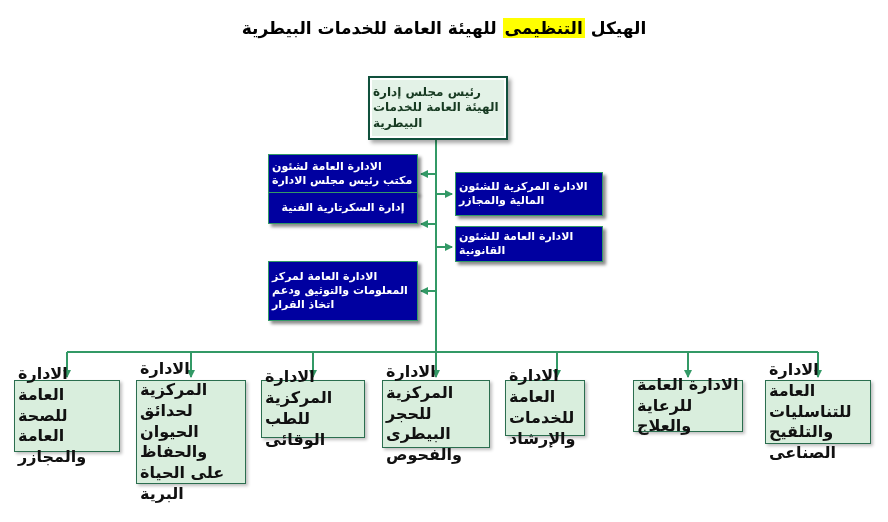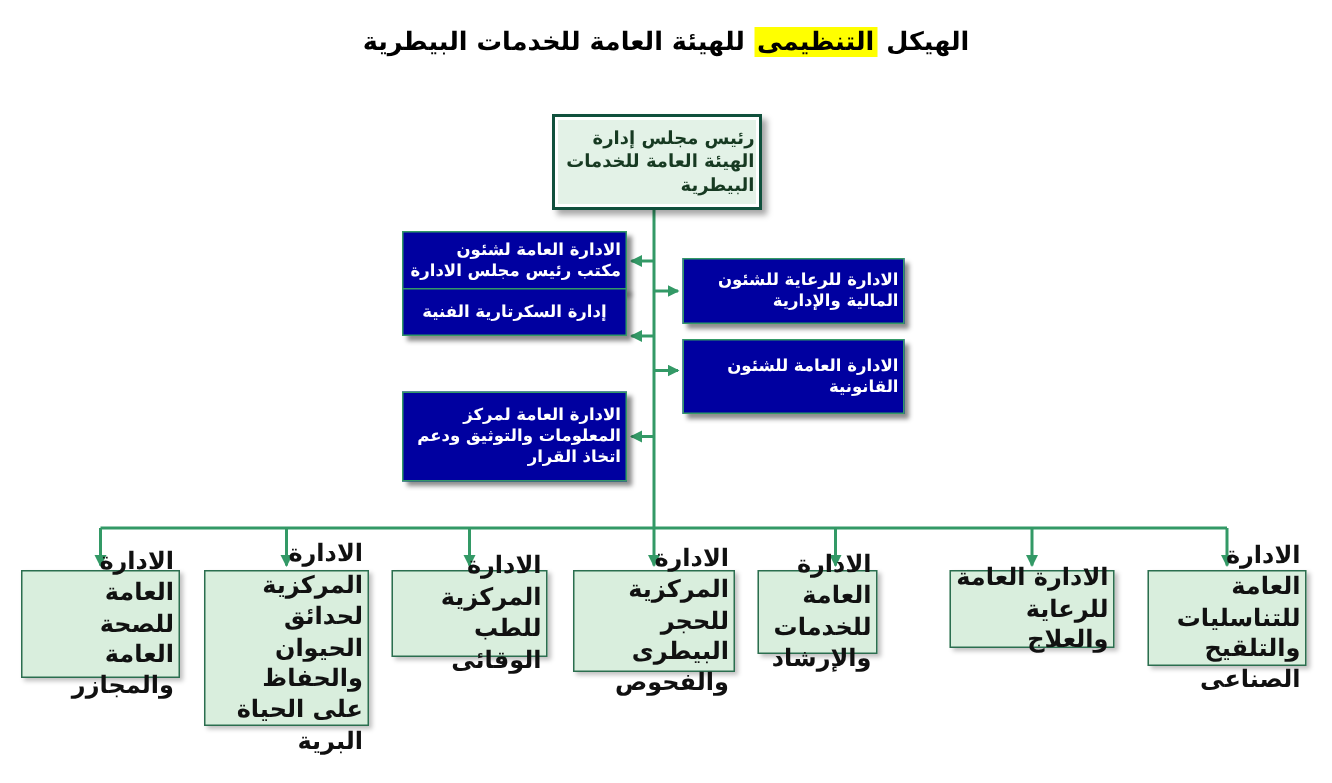--- a/index.html
+++ b/index.html
@@ -18,21 +18,21 @@
     display:flex;justify-content:center;align-items:center;gap:6px;
     direction:rtl;font-size:17px;font-weight:bold;color:#000;
   }
   .title .hl{background:var(--hl);padding:0 2px}
   .connectors{position:absolute;top:0;left:0;z-index:0}
   .connectors line{stroke:var(--line);stroke-width:2}
   .arrowhead{fill:var(--line)}
   .box{
     position:absolute;z-index:1;
     display:flex;align-items:center;justify-content:center;
-    text-align:right;direction:rtl;font-weight:bold;line-height:1.3;
+    text-align:left;direction:rtl;font-weight:bold;line-height:1.3;
     padding:2px 3px;
   }
   .box.root{
     background:var(--pale-top);
     border:2px solid #10503c;
     box-shadow:inset 0 0 0 2px #ffffff,3px 3px 4px rgba(0,0,0,.35);
     color:#173a22;font-size:12px;
   }
   .box.blue{
     background:var(--blue);
@@ -84,22 +84,22 @@
     <line x1="688" y1="352" x2="688" y2="377" marker-end="url(#arrow)"></line>
     <line x1="818" y1="352" x2="818" y2="377" marker-end="url(#arrow)"></line>
   </svg>
 
   <div class="box root" style="left:368px;top:76px;width:140px;height:64px">رئيس مجلس إدارة الهيئة العامة للخدمات البيطرية</div>
 
   <div class="box blue" style="left:268px;top:154px;width:150px;height:40px">الادارة العامة لشئون مكتب رئيس مجلس الادارة</div>
   <div class="box blue" style="left:268px;top:192px;width:150px;height:32px">إدارة السكرتارية الفنية</div>
   <div class="box blue" style="left:268px;top:261px;width:150px;height:60px">الادارة العامة لمركز المعلومات والتوثيق ودعم اتخاذ القرار</div>
 
-  <div class="box blue" style="left:455px;top:172px;width:148px;height:44px">الادارة للرعاية للشئون المالية والإدارية</div>
-  <div class="box blue" style="left:455px;top:226px;width:148px;height:50px">الادارة العامة للشئون القانونية</div>
+  <div class="box blue" style="left:455px;top:172px;width:148px;height:44px">الادارة المركزية للشئون المالية والمجازر</div>
+  <div class="box blue" style="left:455px;top:226px;width:148px;height:36px">الادارة العامة للشئون القانونية</div>
 
   <div class="box pale" style="left:14px;top:380px;width:106px;height:72px">الادارة العامة للصحة العامة والمجازر</div>
   <div class="box pale" style="left:136px;top:380px;width:110px;height:104px">الادارة المركزية لحدائق الحيوان والحفاظ على الحياة البرية</div>
   <div class="box pale" style="left:261px;top:380px;width:104px;height:58px">الادارة المركزية للطب الوقائى</div>
   <div class="box pale" style="left:382px;top:380px;width:108px;height:68px">الادارة المركزية للحجر البيطرى والفحوص</div>
   <div class="box pale" style="left:505px;top:380px;width:80px;height:56px">الادارة العامة للخدمات والإرشاد</div>
   <div class="box pale" style="left:633px;top:380px;width:110px;height:52px">الادارة العامة للرعاية والعلاج</div>
   <div class="box pale" style="left:765px;top:380px;width:106px;height:64px">الادارة العامة للتناسليات والتلقيح الصناعى</div>
 
 </div>

